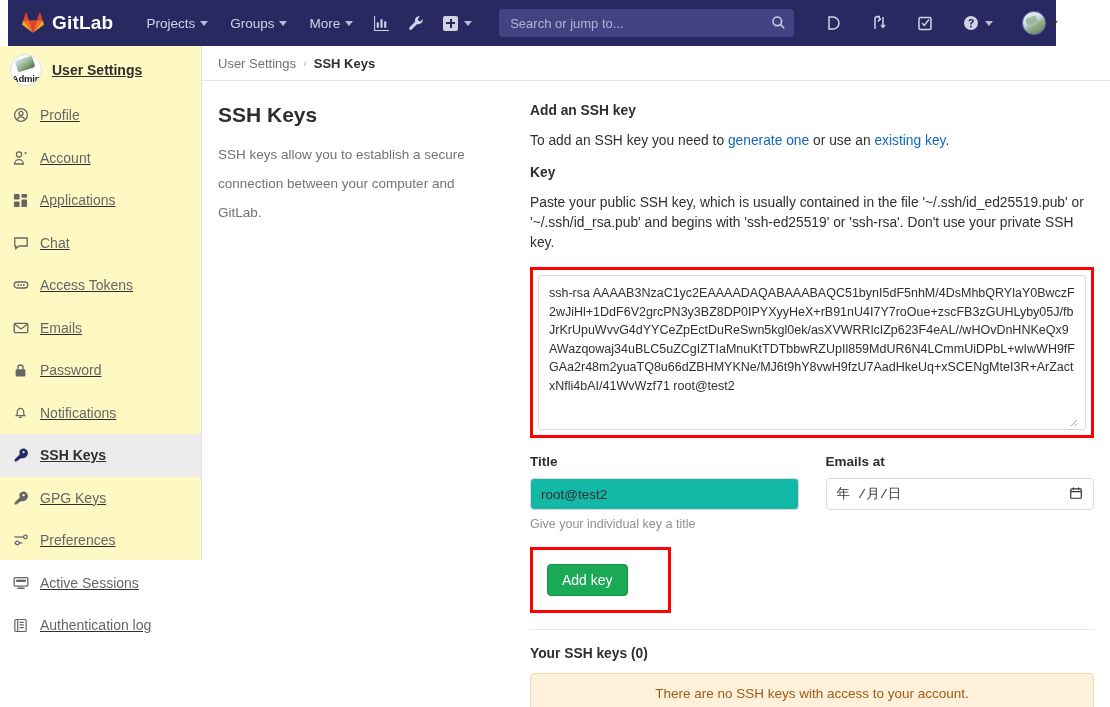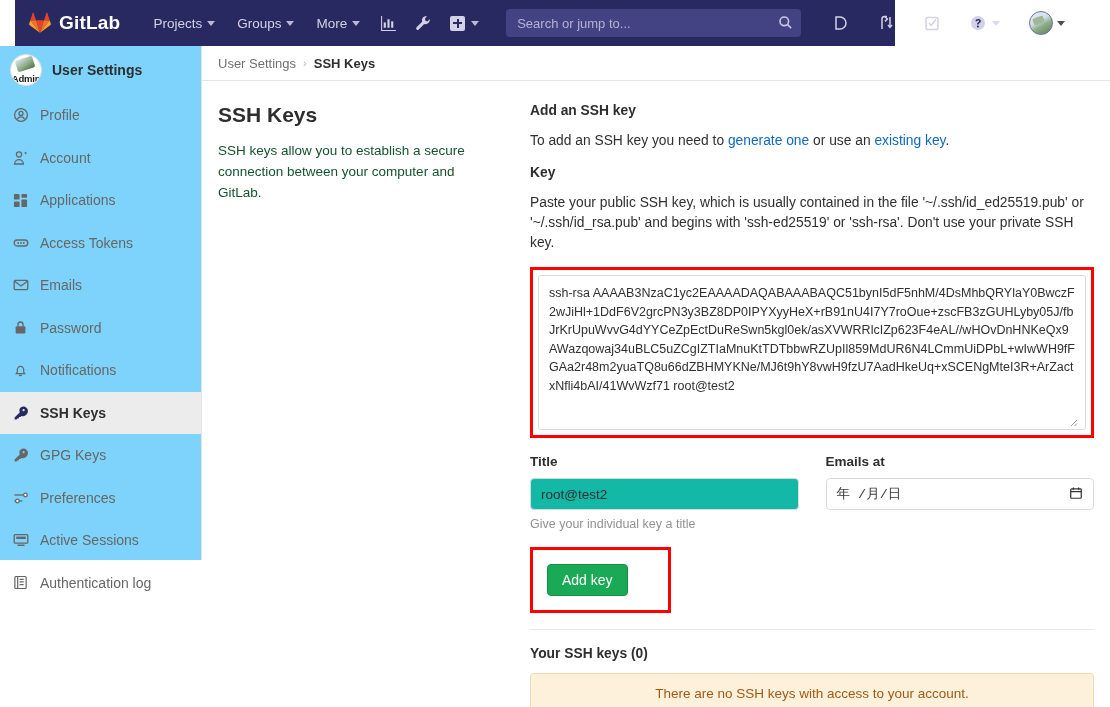--- a/index.html
+++ b/index.html
@@ -8,22 +8,22 @@
     width: 1110px; height: 707px;
     overflow: hidden;
     background: #fff;
     font-family: "Liberation Sans", sans-serif;
     font-size: 14px;
     color: #303030;
   }
 
   
   .navbar {
-    position: absolute; top: 0; left: 15px;
-    width: 880px; height: 46px;
+    position: absolute; top: 0; left: 8px;
+    width: 1048px; height: 46px;
     background: #292961;
     display: flex; align-items: center;
     padding: 0 10px 0 14px;
   }
   .brand { display: flex; align-items: center; gap: 8px; margin-right: 22px; }
   .brand-logo { width: 22px; height: 22px; display: block; }
   .brand-text { color: #fff; font-size: 19px; font-weight: 600; letter-spacing: .2px; }
   .nav-links { display: flex; align-items: center; gap: 0px; }
   .nav-link {
     color: #d3d1e6; font-size: 13.5px; padding: 6px 11px;
@@ -71,21 +71,21 @@
     border: 1px solid #6f6ea8; overflow: hidden; position: relative;
   }
   .avatar:after {
     content:""; position:absolute; left:3px; top:5px; width:11px; height:7px;
     background:#9fb89a; transform: rotate(-20deg); border-radius:2px;
   }
 
   
   .sidebar {
     position: absolute; top: 46px; left: 0; width: 202px; height: 514px;
-    background: #7dd3fc; border-right: 1px solid #e3e3e3;
+    background: #fef9c3; border-right: 1px solid #e3e3e3; text-decoration: underline;
   }
   .sidebar-header {
     display: flex; align-items: center; gap: 10px;
     padding: 11px 12px 11px 10px; height: 48px;
   }
   .sb-avatar {
     width: 32px; height: 32px; border-radius: 50%; position: relative;
     background: #fff; border: 1px solid #e0e0e0; overflow: hidden;
     flex: 0 0 32px;
   }
@@ -119,21 +119,21 @@
     height: 35px; display: flex; align-items: center; gap: 7px;
     padding: 0 16px; font-size: 13px; border-bottom: 1px solid #e5e5e5;
   }
   .bc-link { color: #707070; cursor: pointer; }
   .bc-sep { color: #b0b0b0; font-size: 11px; }
   .bc-current { color: #2e2e2e; font-weight: 700; }
 
   .panel { display: flex; padding: 22px 16px 0 16px; }
   .panel-left { width: 282px; flex: 0 0 282px; padding-right: 22px; }
   .panel-title { font-size: 21px; font-weight: 600; color: #2e2e2e; margin: 0 0 13px 0; }
-  .panel-desc { font-size: 13.5px; color: #14532d; line-height: 21px; }
+  .panel-desc { font-size: 13.5px; color: #737373; line-height: 29px; }
   .panel-right { flex: 1; min-width: 0; padding-left: 30px; }
 
   .sec-title { font-size: 13.8px; font-weight: 700; color: #2e2e2e; margin-bottom: 13px; }
   .sec-para { font-size: 13.8px; color: #303030; line-height: 20px; margin-bottom: 14px; }
   .sec-para a { color: #1068bf; text-decoration: none; }
   .field-label { font-size: 13.5px; font-weight: 700; color: #2e2e2e; margin-bottom: 9px; }
 
   .key-hl {
     border: 3px solid #fd0000; padding: 5px; margin-bottom: 16px;
   }
@@ -312,20 +312,28 @@
     <li class="sb-item">
       <span class="ic">
         <svg width="15" height="15" viewBox="0 0 16 16" fill="currentColor">
           <rect x="1" y="1" width="6" height="6" rx="1"></rect>
             <rect x="9" y="1" width="6" height="4" rx="1"></rect>
           <rect x="1" y="9" width="6" height="6" rx="1"></rect>
             <rect x="9" y="7" width="6" height="8" rx="1"></rect>
         </svg>
       </span>
       <span>Applications</span>
+    </li>
+    <li class="sb-item">
+      <span class="ic">
+        <svg width="16" height="16" viewBox="0 0 16 16" fill="none" stroke="currentColor" stroke-width="1.3">
+          <path d="M1.8 3h12.4v8H6l-3.2 2.6V11H1.8z"></path>
+        </svg>
+      </span>
+      <span>Chat</span>
     </li>
     <li class="sb-item">
       <span class="ic">
         <svg width="16" height="16" viewBox="0 0 16 16" fill="none" stroke="currentColor" stroke-width="1.3">
           <rect x="1.2" y="5" width="13.6" height="6" rx="3"></rect>
           <circle cx="5.2" cy="8" r=".9" fill="currentColor" stroke="none"></circle>
           <circle cx="8" cy="8" r=".9" fill="currentColor" stroke="none"></circle>
           <circle cx="10.8" cy="8" r=".9" fill="currentColor" stroke="none"></circle>
         </svg>
       </span>

